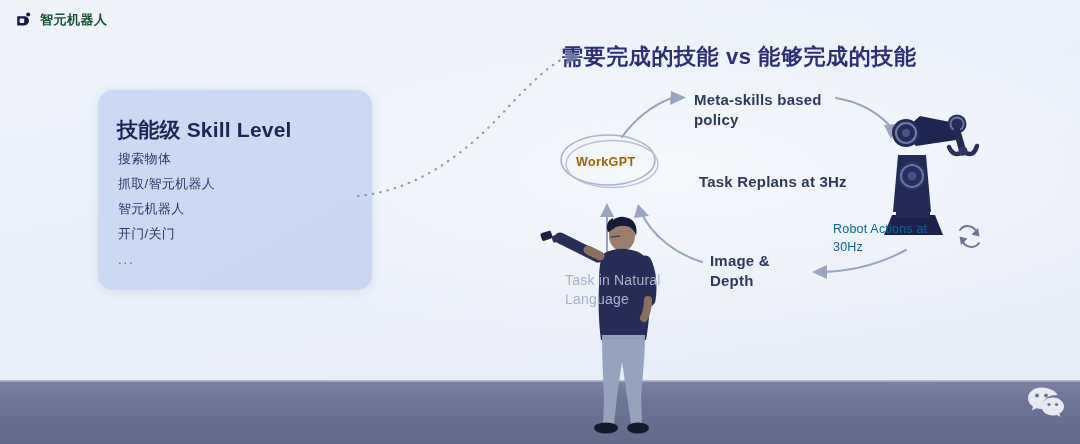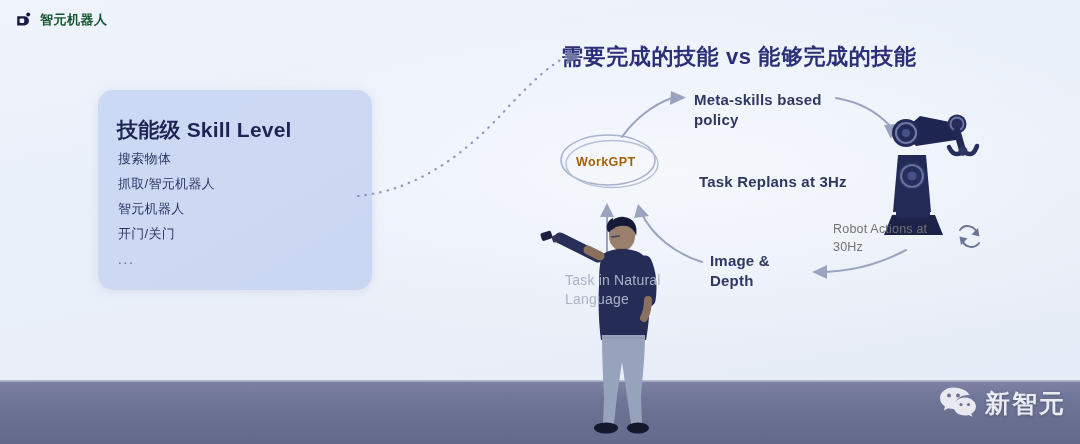--- a/index.html
+++ b/index.html
@@ -59,21 +59,21 @@
     position:absolute;left:561px;top:42px;
     font-size:22px;font-weight:700;color:#2a2f77;letter-spacing:.6px;white-space:nowrap;
   }
 
   
   .dlabel{position:absolute;color:#2e3863;font-size:15px;line-height:1.35;letter-spacing:.2px;}
   .dlabel.b{font-weight:600;}
   .lbl-meta{left:694px;top:90px;width:130px;}
   .lbl-replans{left:699px;top:172px;font-size:15px;font-weight:600;white-space:nowrap;}
   .lbl-imgdepth{left:710px;top:251px;width:90px;font-size:15px;font-weight:700;}
-  .lbl-robot{left:833px;top:221px;width:120px;font-size:12.5px;color:#737373;line-height:1.4;}
+  .lbl-robot{left:833px;top:221px;width:120px;font-size:12.5px;color:#0369a1;line-height:1.4;}
   .lbl-taskin{left:565px;top:271px;width:120px;font-size:14px;color:#aab2ca;line-height:1.35;}
   .lbl-workgpt{
     position:absolute;left:576px;top:155px;
     font-size:12.5px;font-weight:700;color:#a16207;letter-spacing:.4px;
   }
 
   
   svg.overlay{position:absolute;left:0;top:0;width:1080px;height:444px;pointer-events:none;}
 
   
@@ -212,16 +212,15 @@
                  c1.6.5 3.4.8 5.3.8 .5 0 1 0 1.5-.1 -.3-1-.5-2-.5-3 0-6 6.1-10.8 13.6-10.8
                  .5 0 1 0 1.5.1 C30.3 6.4 23.6 2.5 15.5 2.5 Z" fill="#f2f3f8"></path>
         <circle cx="11" cy="10.5" r="1.9" fill="#6b7191"></circle>
         <circle cx="20" cy="10.5" r="1.9" fill="#6b7191"></circle>
         <path d="M38 21.5 c0-5-5-9-11.2-9 -6.2 0-11.2 4-11.2 9 0 5 5 9 11.2 9 1.4 0 2.7-.2 3.9-.6
                  l3.6 1.9-.9-3.2 C36.3 26.9 38 24.4 38 21.5 Z" fill="#f2f3f8"></path>
         <circle cx="23" cy="19.5" r="1.6" fill="#6b7191"></circle>
         <circle cx="30.5" cy="19.5" r="1.6" fill="#6b7191"></circle>
       </svg>
     </span>
-    <span class="wm-text">新智元</span>
   </div>
 
 </div>
 
 </body></html>

